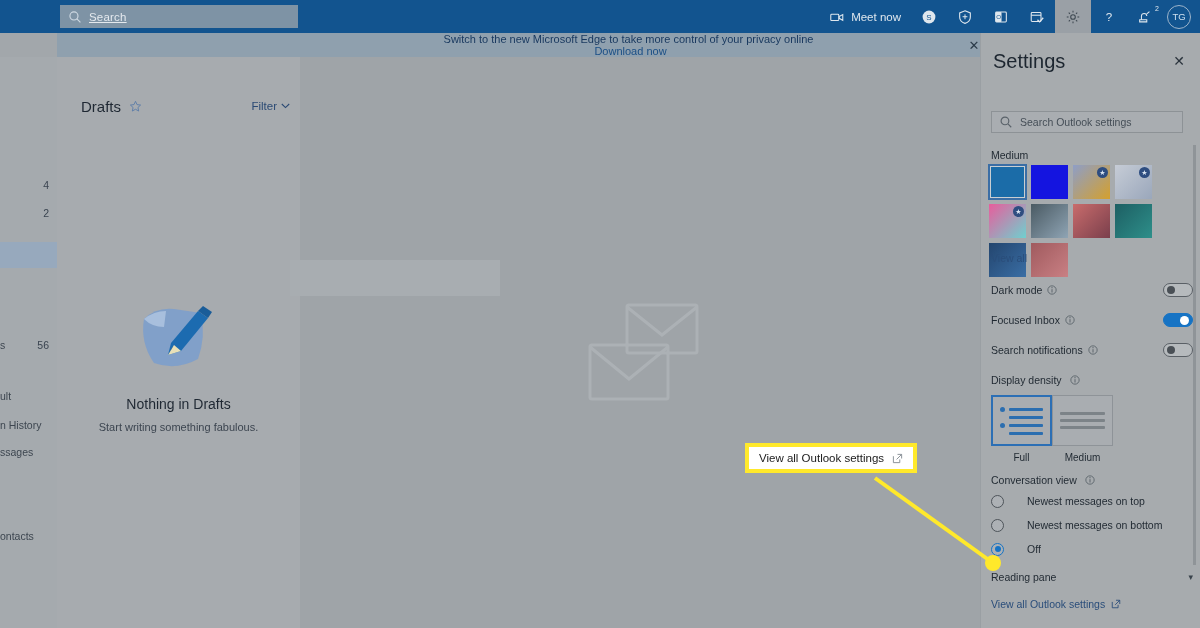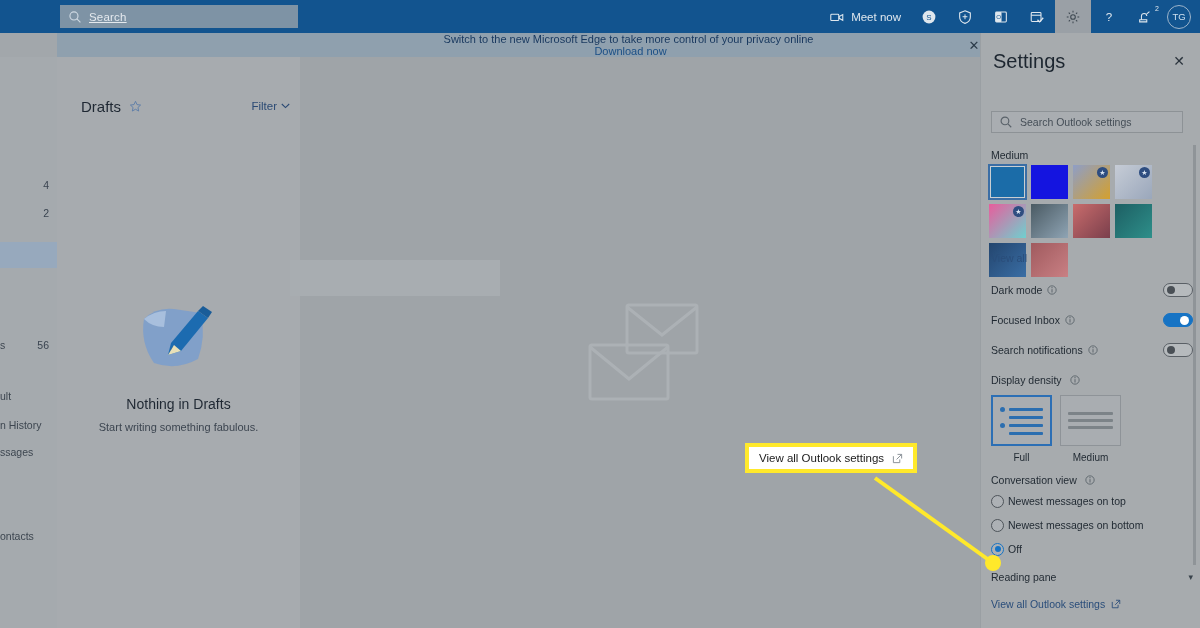--- a/index.html
+++ b/index.html
@@ -177,40 +177,40 @@
   }
   .toggle .knob {
     position: absolute; top: 2px; left: 3px;
     width: 8px; height: 8px; border-radius: 50%; background: #4a5056;
   }
   .toggle.on { background: #1673c4; border-color: #1673c4; }
   .toggle.on .knob { left: auto; right: 3px; background: #ffffff; width: 9px; height: 9px; top: 1.5px; }
 
   .density-row {
     position: absolute; left: 10px; top: 362px; width: 200px;
-    display: flex; gap: 8px; align-items: flex-end;
+    display: flex; gap: 0; align-items: flex-end;
   }
   .dens {
     width: 61px; display: flex; flex-direction: column; align-items: center;
   }
   .dens-box {
     width: 61px; height: 51px; border: 1px solid #8e9398; background: #a9adb1;
     display: flex; flex-direction: column; justify-content: center;
     gap: 4px; padding: 6px 7px;
   }
   .dens.sel .dens-box { border: 2px solid #2c6fb5; }
   .dens-lbl { font-size: 10px; color: #1f2831; margin-top: 6px; }
   .bar { height: 3px; background: #7c8388; border-radius: 1px; }
   .bar.blue { background: #2b6eb0; }
   .dens-line { display: flex; align-items: center; gap: 4px; }
   .dot { width: 5px; height: 5px; border-radius: 50%; background: #2b6eb0; flex: 0 0 5px; }
 
   .radio-row {
     position: absolute; left: 10px; width: 202px; height: 22px;
-    display: flex; align-items: center; gap: 4px;
+    display: flex; align-items: center; gap: 23px;
   }
   .radio {
     width: 13px; height: 13px; border-radius: 50%;
     border: 1px solid #4e545a; background: #adb1b5; position: relative; flex: 0 0 13px;
   }
   .radio.on { border-color: #1673c4; }
   .radio.on::after {
     content: ''; position: absolute; inset: 2.5px;
     border-radius: 50%; background: #1673c4;
   }

